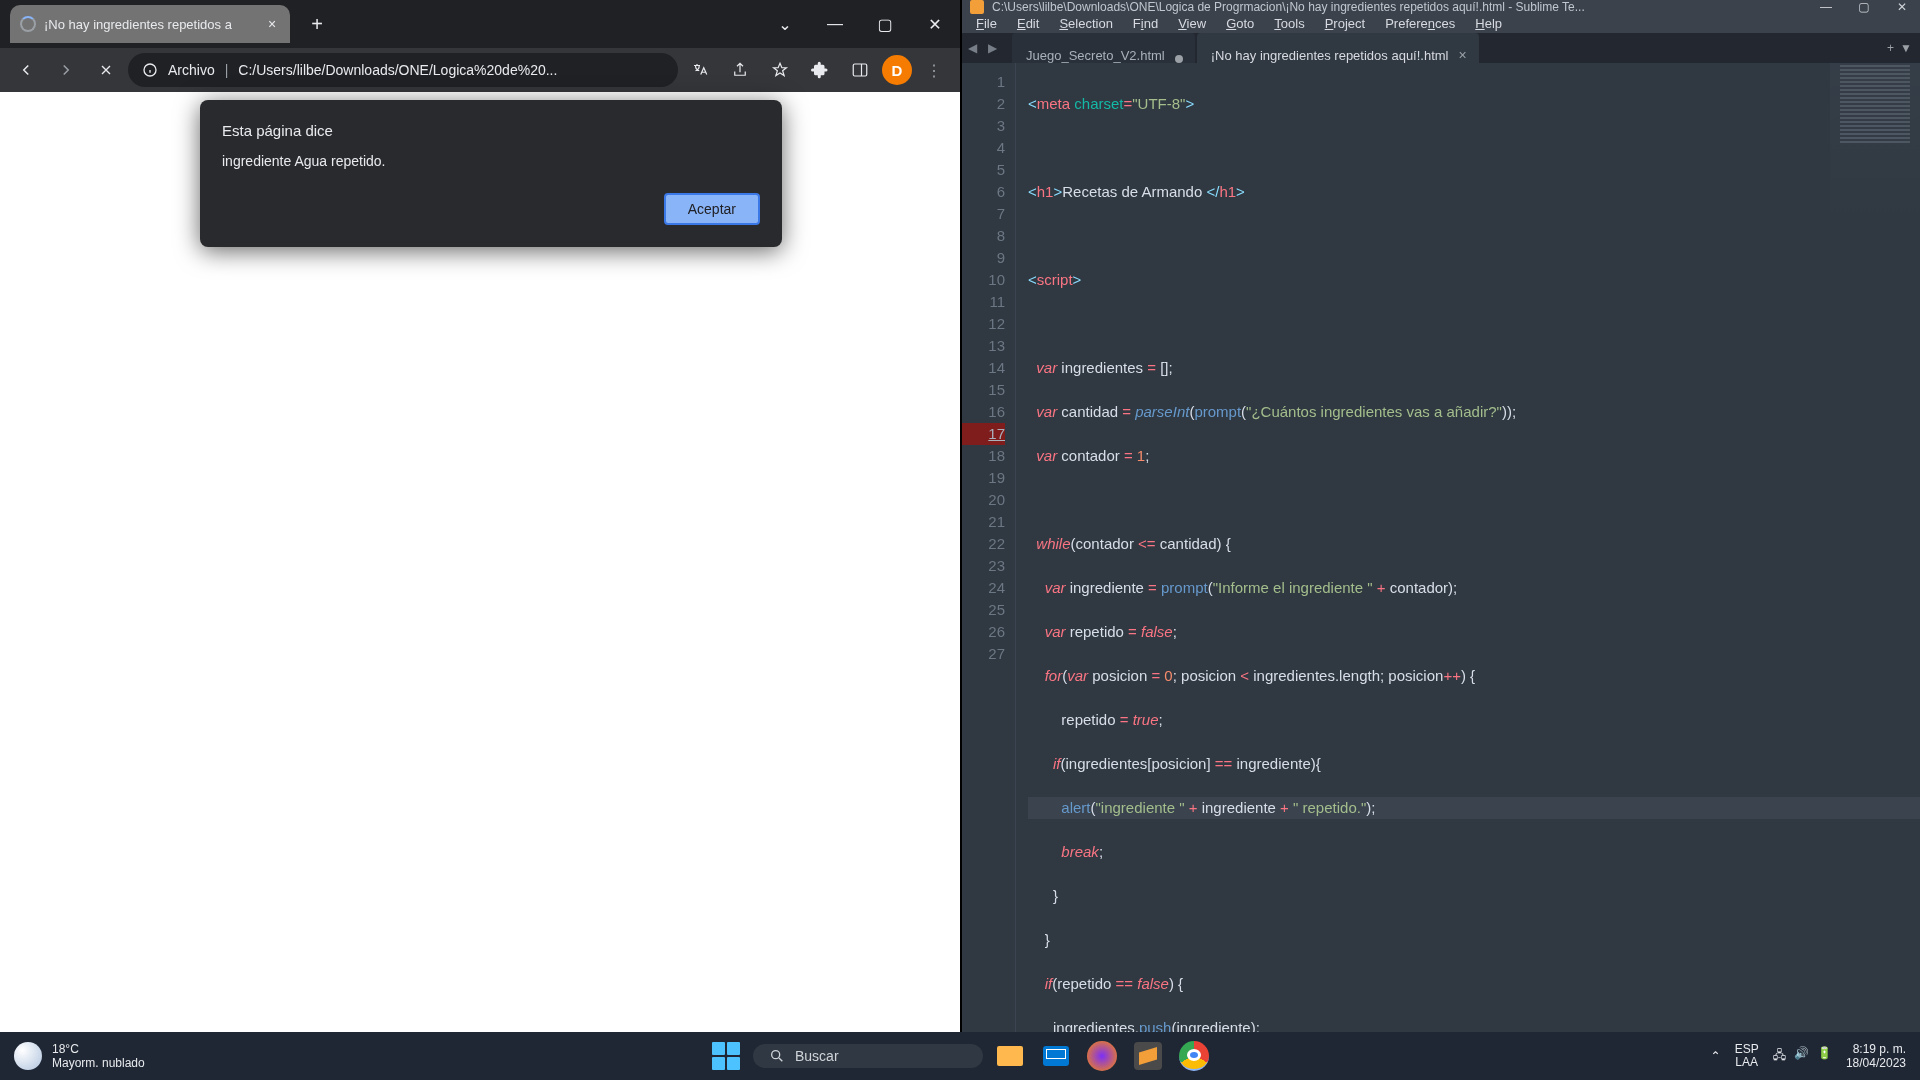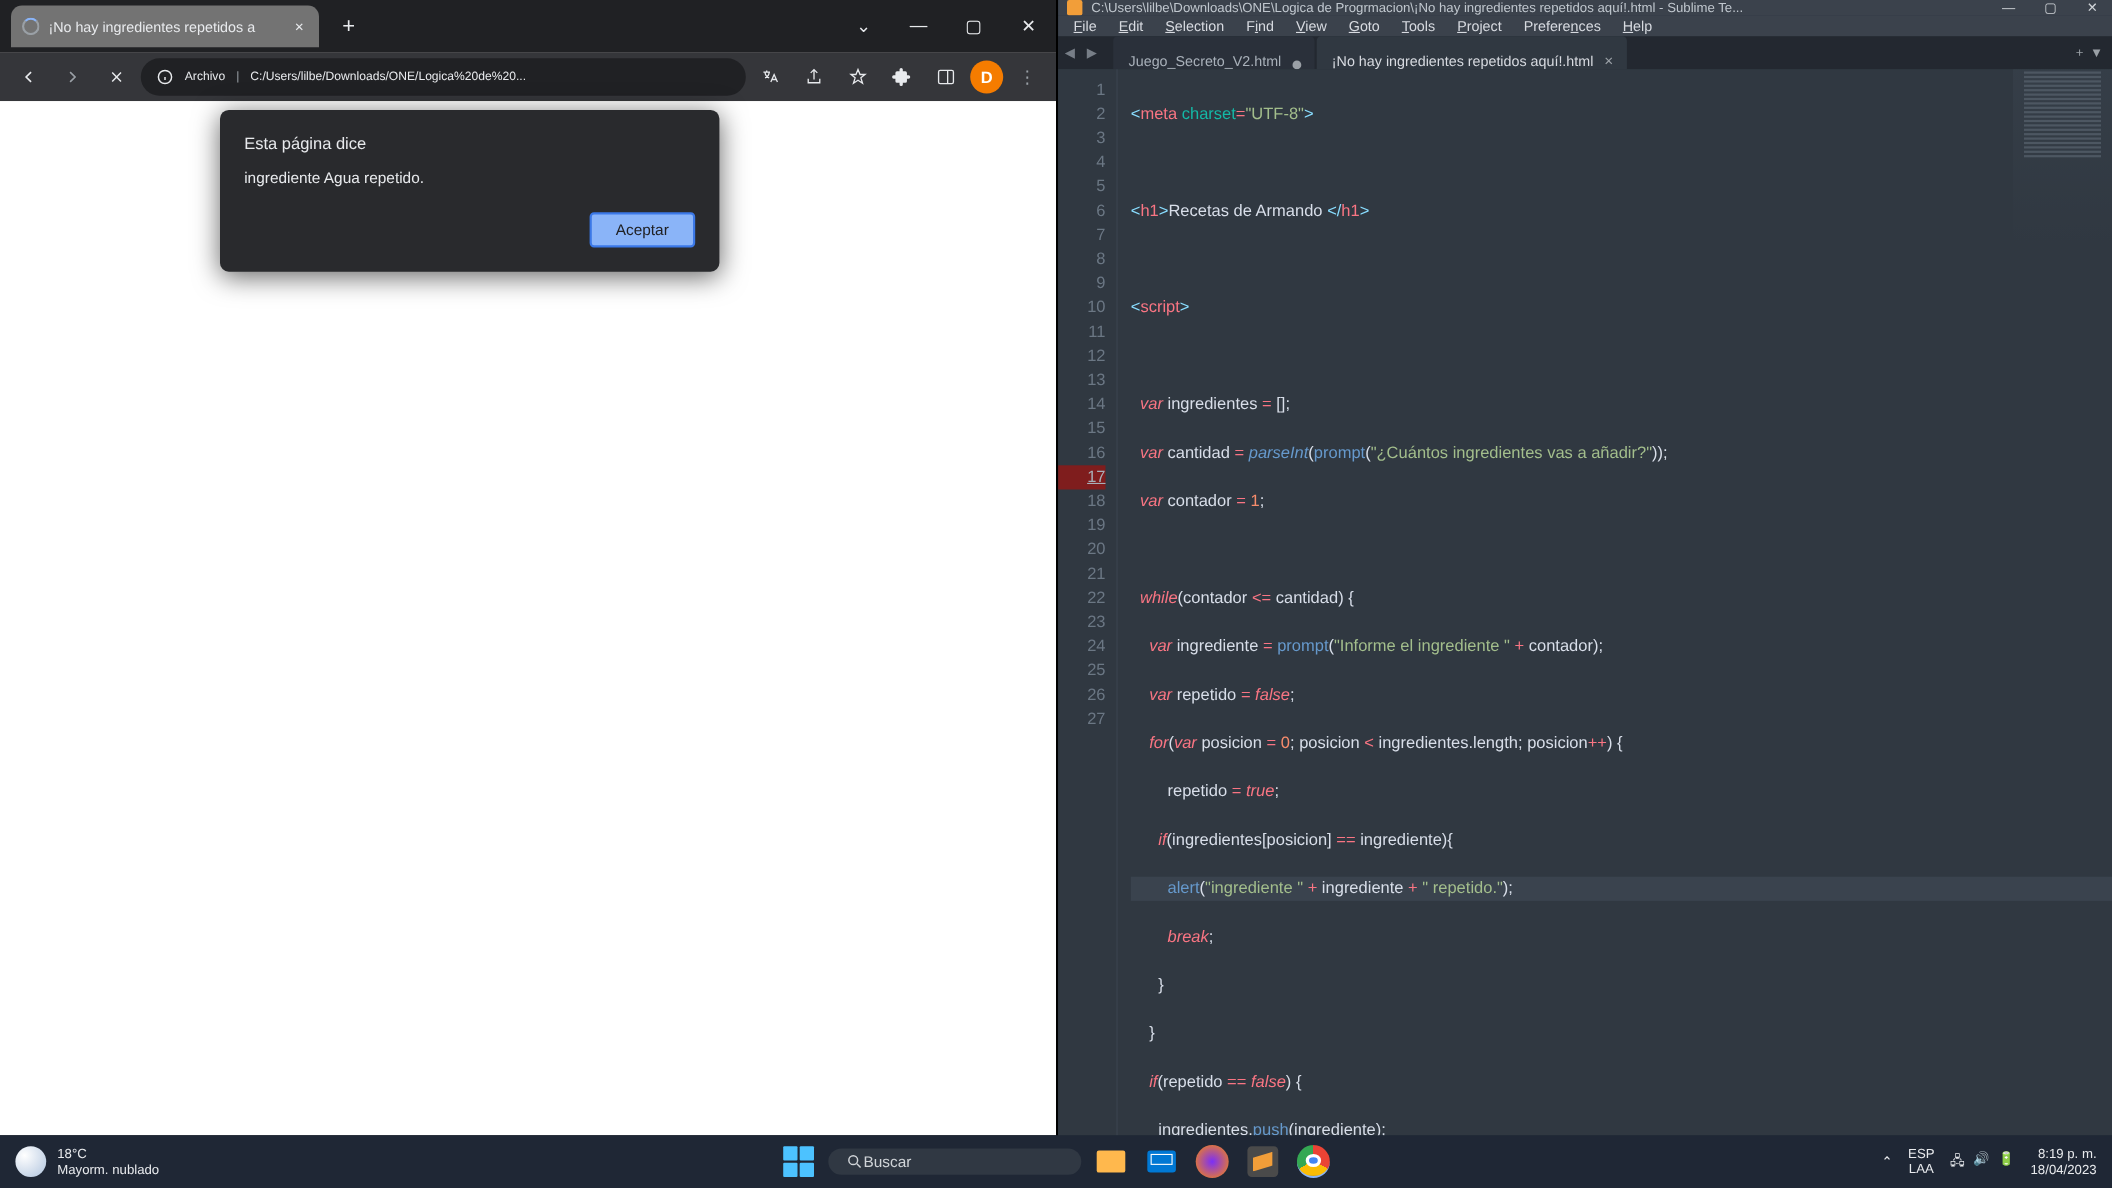--- a/index.html
+++ b/index.html
@@ -11,28 +11,28 @@
 .tab { margin-left:10px; height:38px; width:280px; background:#737373; border-radius:10px 10px 0 0; display:flex; align-items:center; padding:0 10px; color:#e8eaed; font-size:13px; gap:8px; }
 .tab .fav { width:16px; height:16px; border:2px solid #9aa0a6; border-top-color:#8ab4f8; border-radius:50%; }
 .tab .txt { flex:1; overflow:hidden; white-space:nowrap; text-overflow:ellipsis; }
 .tab .close { width:16px; height:16px; display:flex; align-items:center; justify-content:center; color:#e8eaed; font-size:14px; border-radius:50%; }
 .newtab { width:34px; height:34px; margin-left:10px; color:#e8eaed; font-size:20px; display:flex; align-items:center; justify-content:center; }
 .winctrls { margin-left:auto; display:flex; }
 .winctrls div { width:50px; height:44px; display:flex; align-items:center; justify-content:center; color:#e8eaed; }
 .chrome-toolbar { height:44px; background:#35363a; display:flex; align-items:center; padding:0 8px; gap:4px; }
 .nav-btn { width:36px; height:36px; display:flex; align-items:center; justify-content:center; color:#9aa0a6; border-radius:50%; }
 .nav-btn.active { color:#e8eaed; }
-.omnibox { flex:1; height:34px; background:#202124; border-radius:20px; display:flex; align-items:center; padding:0 14px; color:#e8eaed; font-size:11px; gap:10px; }
+.omnibox { flex:1; height:34px; background:#202124; border-radius:20px; display:flex; align-items:center; padding:0 14px; color:#e8eaed; font-size:14px; gap:10px; }
 .omnibox .lbl { color:#e8eaed; }
 .omnibox .pipe { color:#9aa0a6; }
 .omnibox .url { color:#e8eaed; overflow:hidden; white-space:nowrap; text-overflow:ellipsis; }
 .avatar { width:30px; height:30px; border-radius:50%; background:#f57c00; color:#fff; display:flex; align-items:center; justify-content:center; font-size:15px; font-weight:600; }
 .page-content { position:absolute; left:0; top:92px; right:0; bottom:0; background:#fff; }
 
-.dialog { position:absolute; left:200px; top:100px; width:454px; background:#292a2d; border-radius:8px; box-shadow:0 4px 24px rgba(0,0,0,.6); padding:22px; }
+.dialog { position:absolute; left:200px; top:100px; width:582px; background:#292a2d; border-radius:8px; box-shadow:0 4px 24px rgba(0,0,0,.6); padding:22px; }
 .dialog-title { color:#e8eaed; font-size:15px; margin-bottom:14px; }
 .dialog-msg { color:#e8eaed; font-size:14px; margin-bottom:24px; }
 .dialog-actions { display:flex; justify-content:flex-end; }
 .dialog-btn { background:#8ab4f8; color:#202124; border:2px solid #3b78e7; padding:6px 22px; border-radius:4px; font-size:14px; }
 
 
 .sublime { position:absolute; left:962px; top:0; width:958px; height:1032px; background:#303841; display:flex; flex-direction:column; }
 .st-title { height:22px; background:#3b424c; display:flex; align-items:center; padding:0 8px; color:#c0c7ce; font-size:12px; }
 .st-title .app-icon { width:14px; height:14px; background:#f29e39; border-radius:2px; margin-right:8px; }
 .st-title .t-txt { flex:1; overflow:hidden; white-space:nowrap; text-overflow:ellipsis; }
@@ -63,21 +63,21 @@
 .c-tag{color:#f97583;} .c-attr{color:#14b8a6;} .c-op{color:#f97583;} .c-str{color:#a3be8c;} .c-kw{color:#f97583; font-style:italic;} .c-var{color:#d8dee9;} .c-num{color:#f78c6c;} .c-fn{color:#6699cc; font-style:italic;} .c-func{color:#6699cc;} .c-false{color:#f97583; font-style:italic;} .c-punc{color:#d8dee9;} .c-pun2{color:#89ddff;}
 
 
 .taskbar { position:absolute; left:0; bottom:0; width:100%; height:48px; background:#1f2735; display:flex; align-items:center; padding:0 14px; color:#e8eaed; }
 .weather { display:flex; align-items:center; gap:10px; }
 .w-icon { width:28px; height:28px; border-radius:50%; background:radial-gradient(circle at 30% 30%,#fff,#b0c4de); }
 .w-txt { font-size:12px; line-height:14px; }
 .tb-center { position:absolute; left:50%; transform:translateX(-50%); display:flex; align-items:center; gap:8px; }
 .start-icon { width:28px; height:28px; display:grid; grid-template-columns:1fr 1fr; grid-template-rows:1fr 1fr; gap:2px; }
 .start-icon div { background:#4cc2ff; border-radius:1px; }
-.search { height:24px; width:230px; background:#303843; border-radius:19px; display:flex; align-items:center; padding:0 16px; font-size:14px; color:#d0d4d8; }
+.search { height:24px; width:230px; background:#303843; border-radius:19px; display:flex; align-items:center; padding:0 16px; gap:10px; font-size:14px; color:#d0d4d8; }
 .tb-icon { width:38px; height:38px; display:flex; align-items:center; justify-content:center; background:transparent; border-radius:6px; }
 .tb-icon.folder { background:#ffb84d; width:26px; height:20px; border-radius:2px; }
 .tb-icon.mail { background:#0078d4; width:26px; height:20px; border-radius:3px; position:relative;}
 .tb-icon.mail::after{content:"";position:absolute;left:3px;right:3px;top:3px;height:8px;border:1px solid #fff;}
 .tb-icon.ff {width:30px;height:30px;border-radius:50%;background:radial-gradient(circle,#7b2ff7,#ff8c00);} 
 .tb-icon.subl { background:#4a4a4a; width:28px; height:28px; border-radius:4px; position:relative;}
 .tb-icon.subl::after{content:"";position:absolute;inset:5px;background:#f29e39;clip-path:polygon(0 30%,100% 0,100% 70%,0 100%);}
 .tb-icon.chrome-ic{width:30px;height:30px;border-radius:50%;background:conic-gradient(#ea4335 0 120deg,#fbbc05 120deg 240deg,#34a853 240deg);position:relative;border-bottom:2px solid #8ab4f8;}
 .tb-icon.chrome-ic::after{content:"";position:absolute;inset:8px;background:#4285f4;border-radius:50%;border:3px solid #fff;}
 .tb-right { margin-left:auto; display:flex; align-items:center; gap:14px; font-size:12px; }

